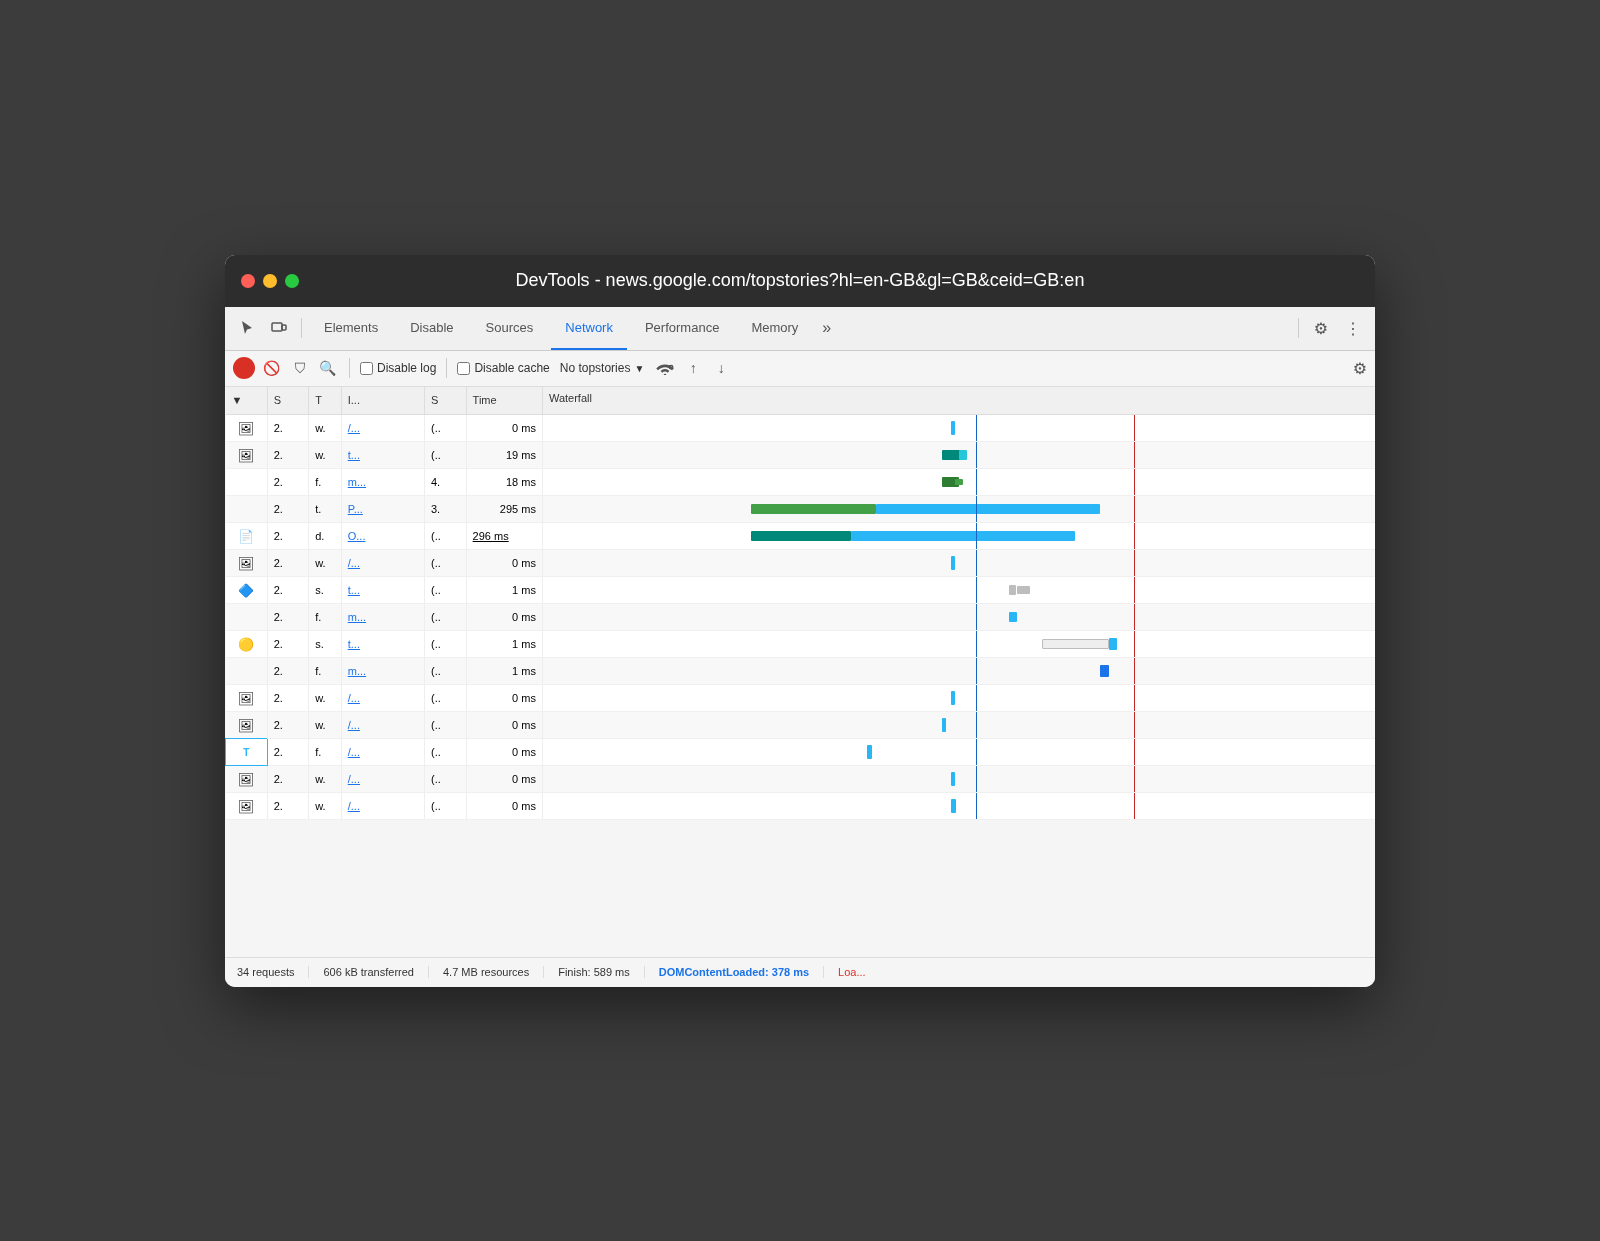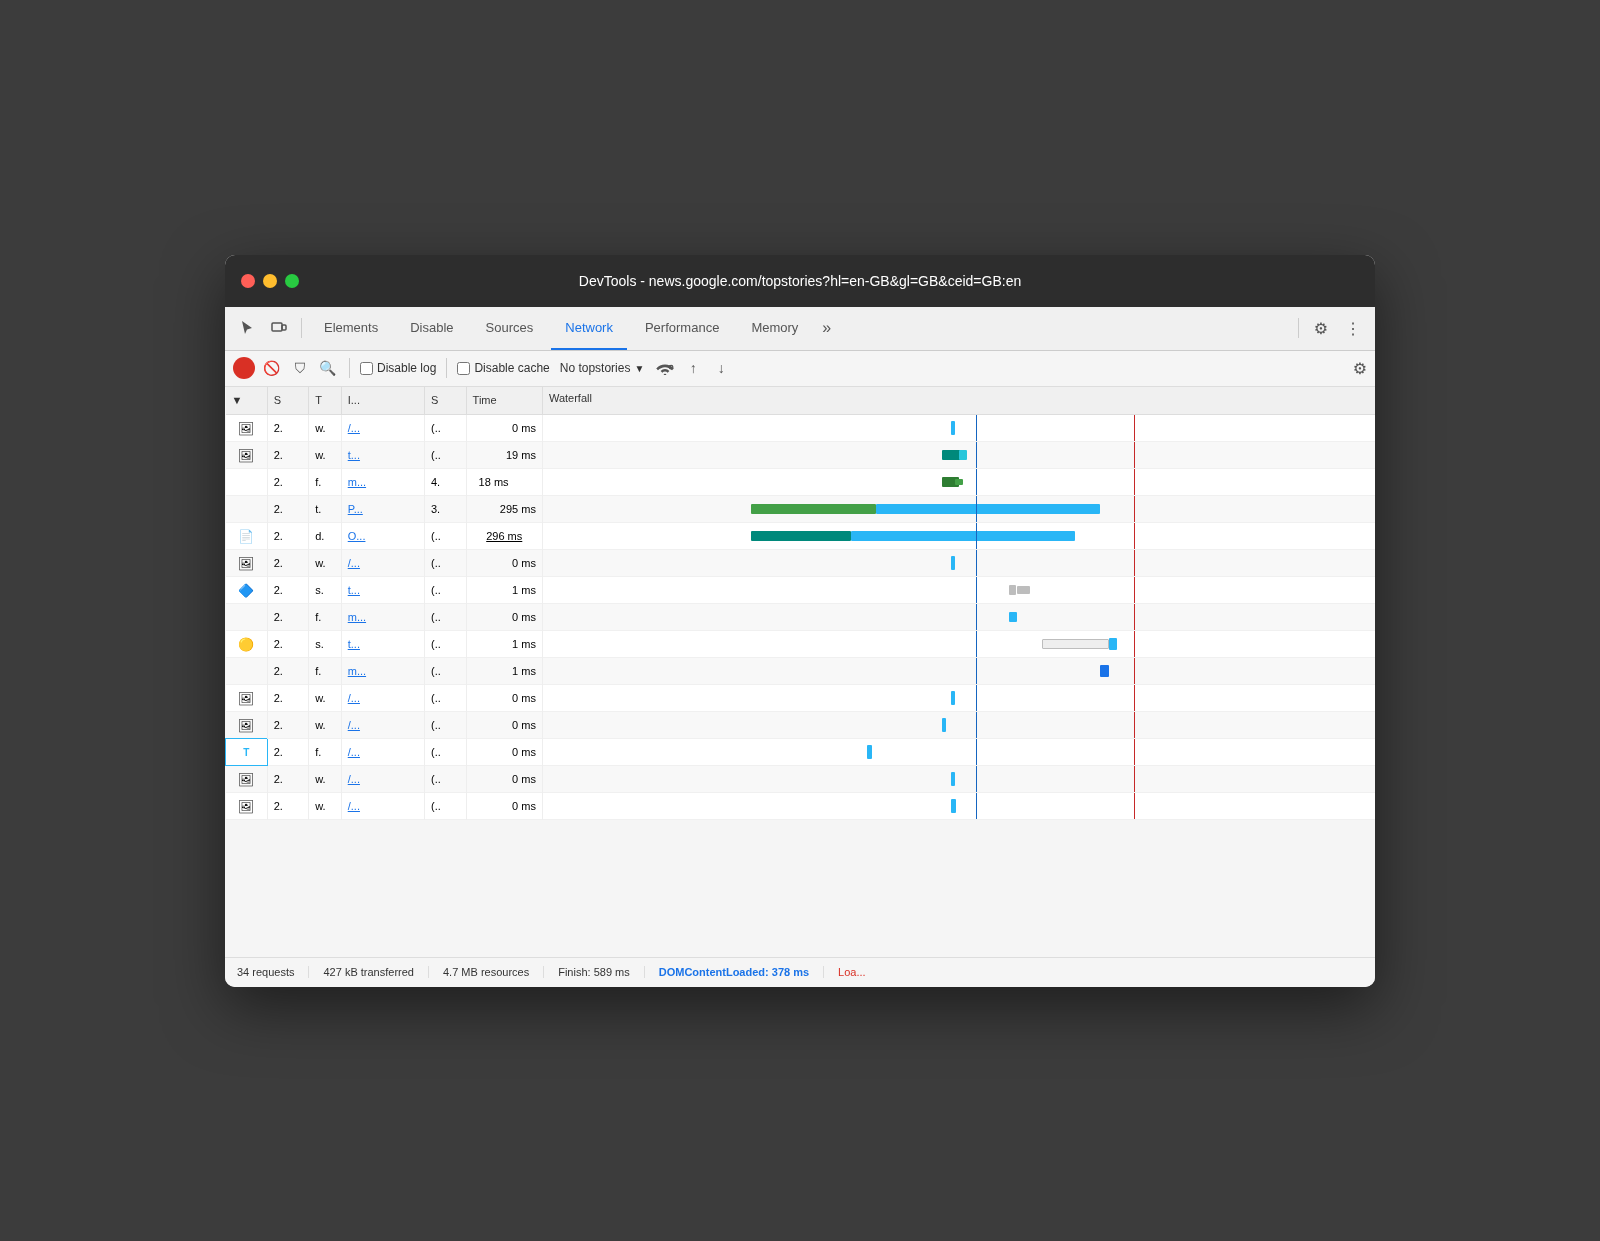--- a/index.html
+++ b/index.html
@@ -36,21 +36,21 @@
       border-radius: 50%;
     }
     .tl-red { background: #ff5f57; }
     .tl-yellow { background: #ffbd2e; }
     .tl-green { background: #28ca41; }
     .title-text {
       position: absolute;
       left: 50%;
       transform: translateX(-50%);
       color: #fff;
-      font-size: 14px;
+      font-size: 18px;
       font-weight: 500;
       white-space: nowrap;
     }
     .toolbar {
       background: #f0f0f0;
       border-bottom: 1px solid #ccc;
       display: flex;
       align-items: center;
       padding: 0 8px;
       height: 44px;
@@ -380,21 +380,21 @@
                 <div style="position: absolute; left: 50%; width: 1%; height: 10px; top: 8px; background: rgb(38, 198, 218); border-radius: 1px; z-index: 1;"></div>
               </div>
             </td>
           </tr>
           <tr>
             <td style="text-align: center; font-size: 13px;"></td>
             <td>2.</td>
             <td>f.</td>
             <td><span style="text-decoration:underline;color:#1a73e8">m...</span></td>
             <td>4.</td>
-            <td style=" padding-left: 12px;">18 ms</td>
+            <td style="text-align: right; padding-left: 12px;">18 ms</td>
             <td class="waterfall-col" style="position: relative; padding: 0px;">
               <div style="position: relative; height: 26px; width: 100%;">
                 <div style="position: absolute; left: 52%; top: 0px; width: 1.5px; height: 100%; background: rgb(21, 101, 192); z-index: 2;"></div>
                 <div style="position: absolute; left: 71%; top: 0px; width: 1.5px; height: 100%; background: rgb(198, 40, 40); z-index: 2;"></div>
                 <div style="position: absolute; left: 48%; width: 2%; height: 10px; top: 8px; background: rgb(46, 125, 50); border-radius: 1px; z-index: 1;"></div>
                 <div style="position: absolute; left: 49.5%; width: 1%; height: 6px; top: 10px; background: rgb(67, 160, 71); border-radius: 1px; z-index: 1;"></div>
               </div>
             </td>
           </tr>
           <tr>
@@ -412,21 +412,21 @@
                 <div style="position: absolute; left: 40%; width: 27%; height: 10px; top: 8px; background: rgb(41, 182, 246); border-radius: 1px; z-index: 1;"></div>
               </div>
             </td>
           </tr>
           <tr>
             <td style="text-align: center; font-size: 13px;">📄</td>
             <td>2.</td>
             <td>d.</td>
             <td><span style="text-decoration:underline;color:#1a73e8">O...</span></td>
             <td>(..</td>
-            <td style="text-align: center; text-decoration: underline;">296 ms</td>
+            <td style="text-align: left; text-decoration: underline;">296 ms</td>
             <td class="waterfall-col" style="position: relative; padding: 0px;">
               <div style="position: relative; height: 26px; width: 100%;">
                 <div style="position: absolute; left: 52%; top: 0px; width: 1.5px; height: 100%; background: rgb(21, 101, 192); z-index: 2;"></div>
                 <div style="position: absolute; left: 71%; top: 0px; width: 1.5px; height: 100%; background: rgb(198, 40, 40); z-index: 2;"></div>
                 <div style="position: absolute; left: 25%; width: 12%; height: 10px; top: 8px; background: rgb(0, 137, 123); border-radius: 1px; z-index: 1;"></div>
                 <div style="position: absolute; left: 37%; width: 27%; height: 10px; top: 8px; background: rgb(41, 182, 246); border-radius: 1px; z-index: 1;"></div>
               </div>
             </td>
           </tr>
           <tr>
@@ -580,19 +580,19 @@
                 <div style="position: absolute; left: 49%; width: 0.6%; height: 14px; top: 6px; background: rgb(41, 182, 246); border-radius: 1px; z-index: 1;"></div>
               </div>
             </td>
           </tr>
         </tbody>
     </table>
   </div>
 
   <div class="status-bar">
     <span class="status-bar-item">34 requests</span>
-    <span class="status-bar-item">427 kB transferred</span>
+    <span class="status-bar-item">606 kB transferred</span>
     <span class="status-bar-item">4.7 MB resources</span>
     <span class="status-bar-item">Finish: 589 ms</span>
     <span class="status-bar-item dom-content">DOMContentLoaded: 378 ms</span>
     <span class="load-event">Loa...</span>
   </div>
 </div>
 
 </body></html>

